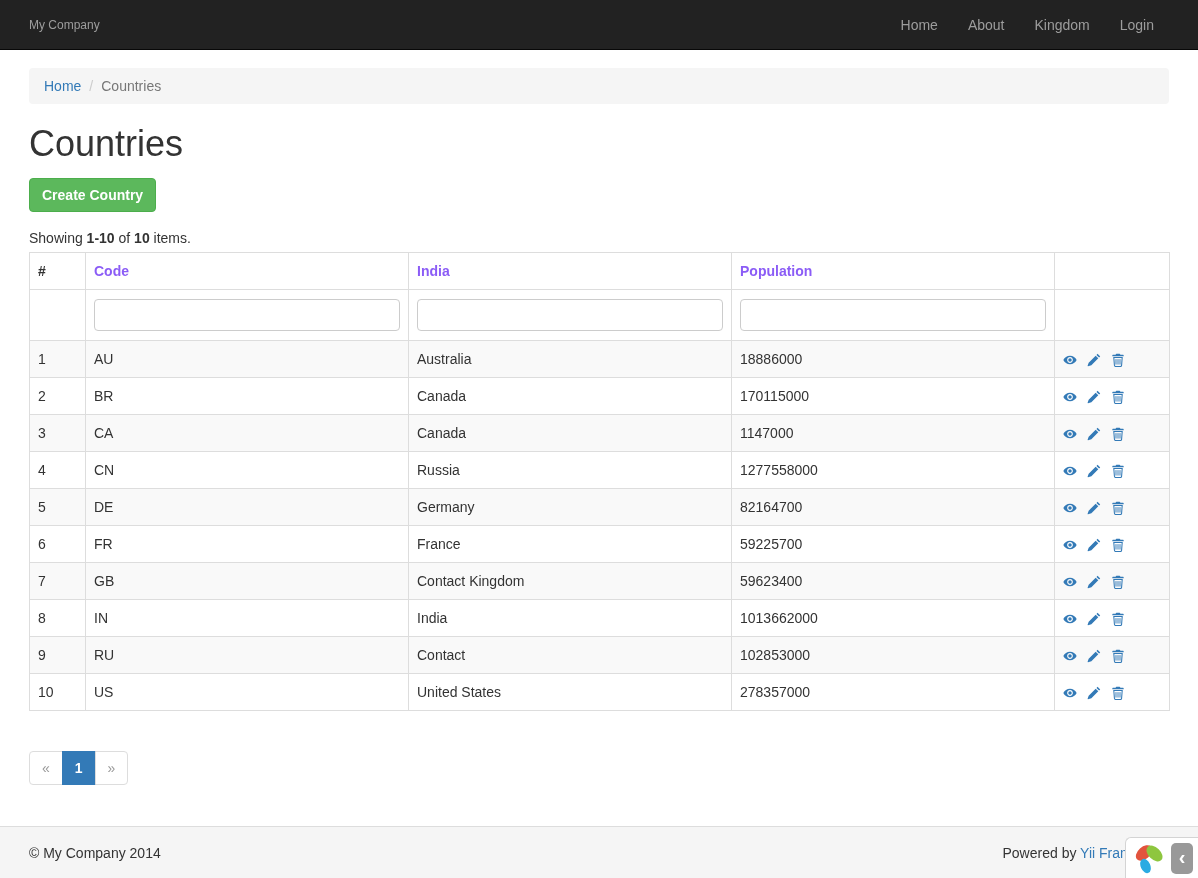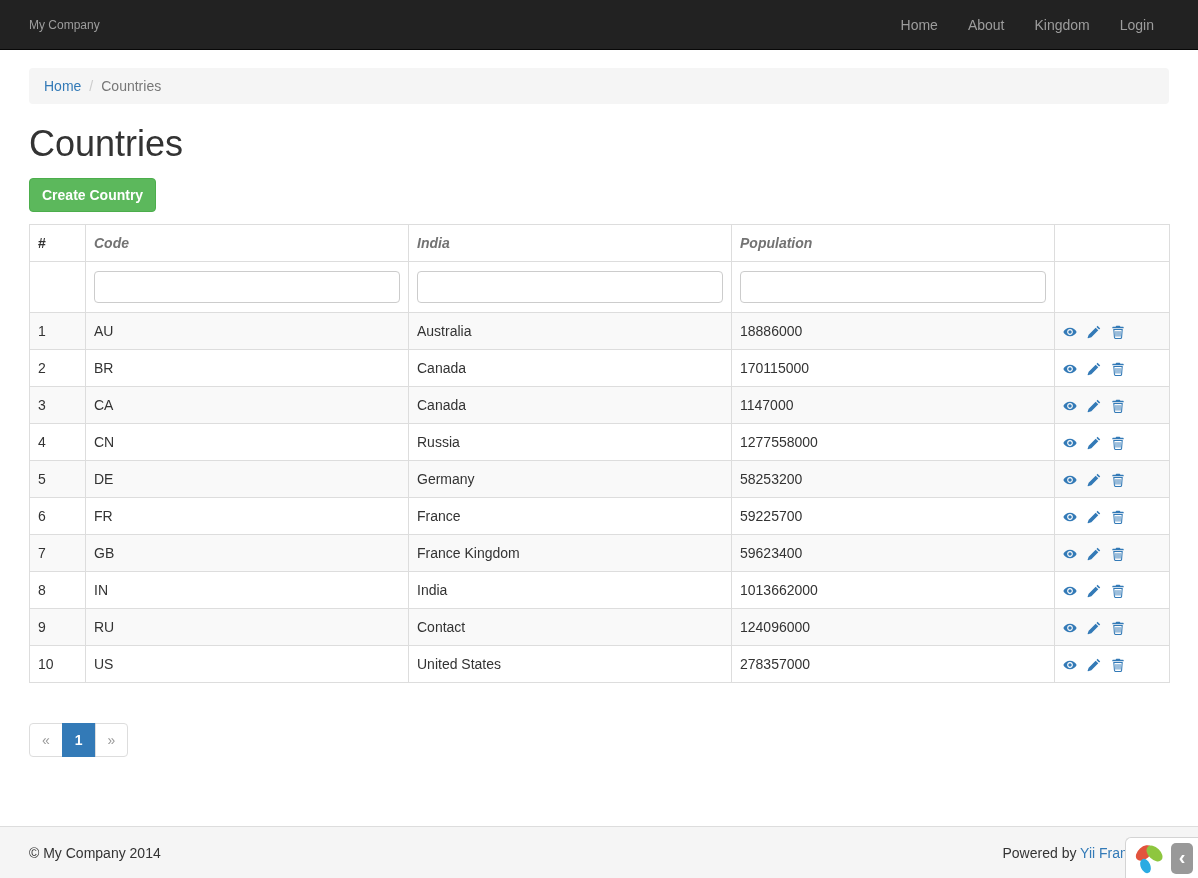--- a/index.html
+++ b/index.html
@@ -50,21 +50,21 @@
   
   table.grid {
     width: 100%; border-collapse: collapse; border: 1px solid #ddd;
     table-layout: fixed;
   }
   table.grid th, table.grid td {
     border: 1px solid #ddd; padding: 8px; text-align: left;
     vertical-align: middle; line-height: 20px; font-size: 14px;
   }
   table.grid thead th { font-weight: 700; }
-  table.grid thead th a { color: #737373; text-decoration: none; cursor: pointer; font-style: italic; }
+  table.grid thead th a { color: #8b5cf6; text-decoration: none; cursor: pointer; }
   table.grid .filter-row td { padding: 9px 8px; }
   .filter-input {
     width: 100%; height: 32px; padding: 6px 12px;
     border: 1px solid #ccc; border-radius: 4px; font-size: 14px;
     font-family: "Liberation Sans", sans-serif; color: #555; background: #fff;
   }
   table.grid tbody tr:nth-child(odd) { background: #f9f9f9; }
   .action-col a {
     display: inline-block; margin-right: 6px; cursor: pointer; text-decoration: none;
   }
@@ -156,20 +156,21 @@
       <li class="sep">/</li>
       <li class="active">Countries</li>
     </ol>
 
     <h1 class="page-title">Countries</h1>
 
     <p style="margin:0 0 10px;">
       <a class="btn-success">Create Country</a>
     </p>
 
+    <div class="summary"><span>Showing </span><b>1-10</b><span> of </span><b>10</b><span> items.</span></div>
 
     <table class="grid">
       <colgroup>
         <col style="width:56px">
           <col style="width:323px">
           <col style="width:323px">
           <col style="width:323px">
           <col style="width:115px">
       </colgroup>
       <thead>
@@ -254,21 +255,21 @@
                 </svg></a>
             <a><svg class="icon">
                   <use href="#i-trash"></use>
                 </svg></a>
           </td>
         </tr>
         <tr>
           <td>5</td>
           <td>DE</td>
           <td>Germany</td>
-          <td>58253200</td>
+          <td>82164700</td>
           <td class="action-col">
             <a><svg class="icon">
                   <use href="#i-eye"></use>
                 </svg></a>
             <a><svg class="icon">
                   <use href="#i-pencil"></use>
                 </svg></a>
             <a><svg class="icon">
                   <use href="#i-trash"></use>
                 </svg></a>
@@ -287,21 +288,21 @@
                   <use href="#i-pencil"></use>
                 </svg></a>
             <a><svg class="icon">
                   <use href="#i-trash"></use>
                 </svg></a>
           </td>
         </tr>
         <tr>
           <td>7</td>
           <td>GB</td>
-          <td>France Kingdom</td>
+          <td>Contact Kingdom</td>
           <td>59623400</td>
           <td class="action-col">
             <a><svg class="icon">
                   <use href="#i-eye"></use>
                 </svg></a>
             <a><svg class="icon">
                   <use href="#i-pencil"></use>
                 </svg></a>
             <a><svg class="icon">
                   <use href="#i-trash"></use>
@@ -322,21 +323,21 @@
                 </svg></a>
             <a><svg class="icon">
                   <use href="#i-trash"></use>
                 </svg></a>
           </td>
         </tr>
         <tr>
           <td>9</td>
           <td>RU</td>
           <td>Contact</td>
-          <td>124096000</td>
+          <td>102853000</td>
           <td class="action-col">
             <a><svg class="icon">
                   <use href="#i-eye"></use>
                 </svg></a>
             <a><svg class="icon">
                   <use href="#i-pencil"></use>
                 </svg></a>
             <a><svg class="icon">
                   <use href="#i-trash"></use>
                 </svg></a>

